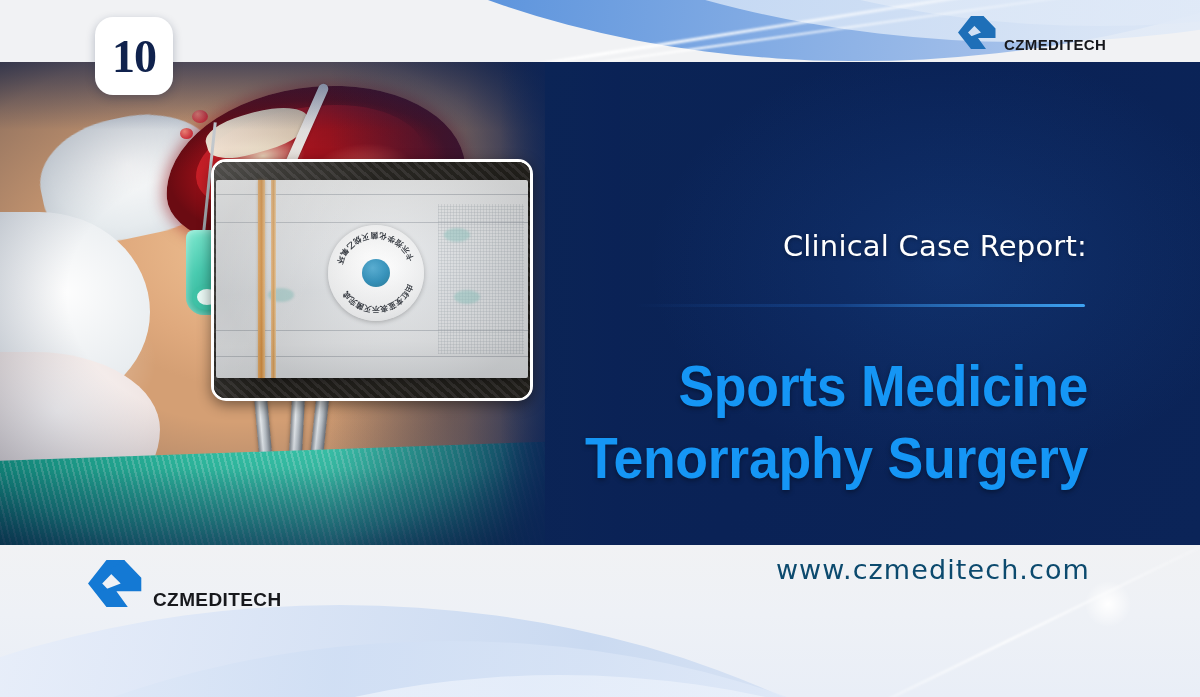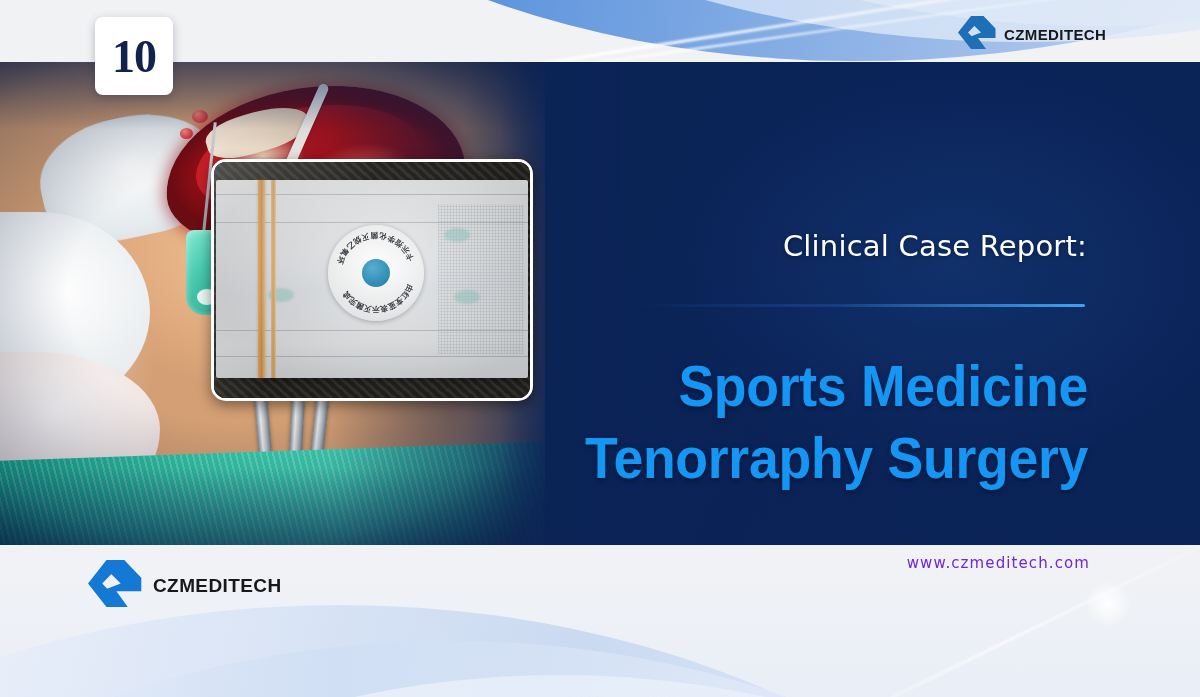--- a/index.html
+++ b/index.html
@@ -182,34 +182,34 @@
            opacity:.8; }
   .bb-s3 { width:1400px; height:1000px; left:-140px; top:130px;
            background:linear-gradient(95deg,#ffffff 0%,#e9f0fb 45%,#f4f7fc 100%);
            opacity:.75; }
   .bb-hl { position:absolute; width:500px; height:2px; left:780px; top:84px;
            background:linear-gradient(90deg,rgba(255,255,255,0),#ffffff 45%,rgba(255,255,255,0));
            transform:rotate(-26deg); filter:blur(.8px); }
   .bb-dot { position:absolute; left:1085px; top:36px; width:46px; height:46px;
            border-radius:50%; background:radial-gradient(circle,#ffffff 0%,rgba(255,255,255,0) 72%); }
   .url { position:absolute; left:660px; top:554px; width:430px; text-align:right;
-           color:#6d28d9; font-size:15px; letter-spacing:1.1px; font-weight:400;
+           color:#0c4a6e; font-size:27px; letter-spacing:1.1px; font-weight:400;
            font-family:"DejaVu Sans", sans-serif; }
 
   
-  .logo { position:absolute; display:flex; align-items:center; gap:8px; }
+  .logo { position:absolute; display:flex; align-items:flex-end; gap:8px; }
   .logo-top { left:958px; top:16px; }
   .logo-bot { left:88px; top:560px; gap:11px; }
   .logo-word { font-size:15px; font-weight:700; color:#17181c;
            letter-spacing:.4px; font-family:"Liberation Sans", sans-serif; }
   .logo-bot .logo-word { font-size:19px; }
 
   
   .badge { position:absolute; left:95px; top:17px; width:78px; height:78px;
-           background:#ffffff; border-radius:8px;
+           background:#ffffff; border-radius:18px;
            box-shadow:0 3px 10px rgba(20,35,70,.28);
            display:flex; align-items:center; justify-content:center; }
   .badge span { font-family:"Liberation Serif", serif; font-weight:700;
            font-size:46px; color:#10224d; letter-spacing:-1px; }
 </style>
 </head>
 <body>
 
 <div id="slide">
 

